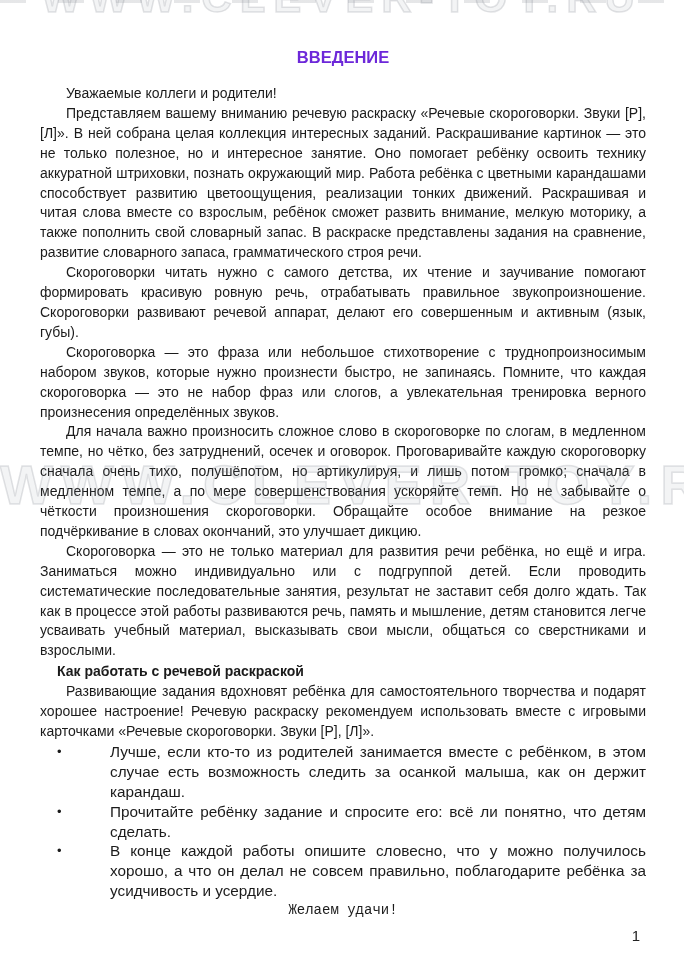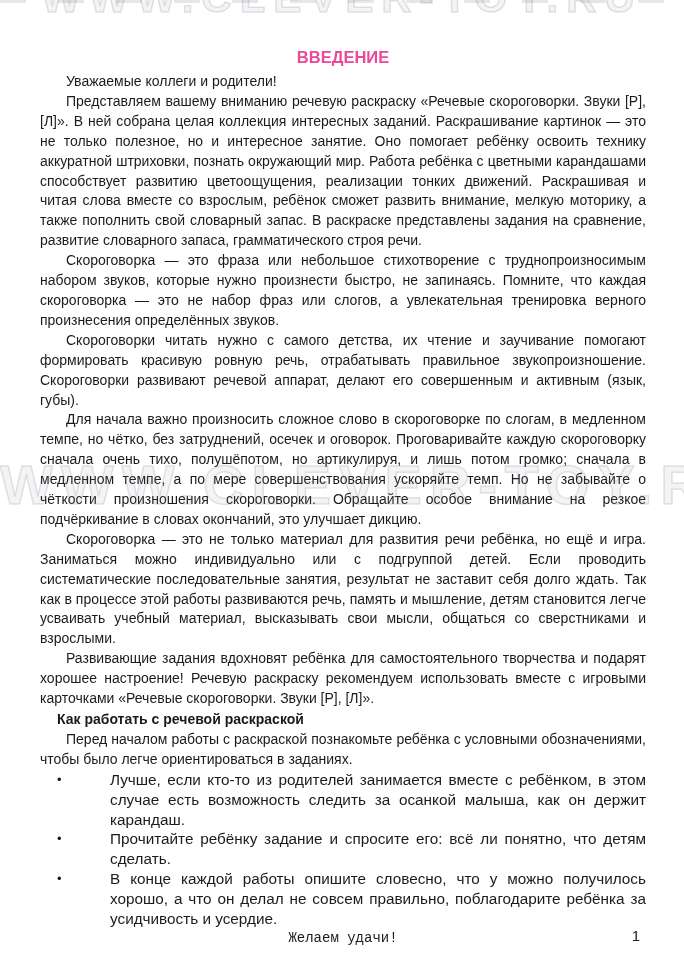--- a/index.html
+++ b/index.html
@@ -26,22 +26,22 @@
     position: absolute; left: 0; width: 100%;
     text-align: center; white-space: nowrap;
     font-weight: bold; letter-spacing: 8px;
     color: rgba(140,145,158,0.10);
     -webkit-text-stroke: 1.5px rgba(115,120,132,0.20);
     pointer-events: none; z-index: 3;
   }
   .wm-top { top: -26px; font-size: 42px; }
   .wm-mid { top: 452px; font-size: 56px; }
   .title {
-    margin: 0 0 5px 0; text-align: center;
-    font-size: 16.5px; font-weight: bold; color: #ec4899;
+    margin: 0 0 17px 0; text-align: center;
+    font-size: 16.5px; font-weight: bold; color: #6d28d9;
   }
   .para {
     margin: 0; text-align: justify;
     font-size: 14px; line-height: 19.9px;
     text-indent: 26px;
   }
   .salutation { text-align: left; }
   .subheading { font-weight: bold; text-indent: 17px; text-align: left; margin-top: 1px; }
   .bullets { margin: 0; }
   .bullet-item {
@@ -63,28 +63,27 @@
 <div class="page">
 
   <div class="top-artifact"></div>
   <div class="watermark wm-top">WWW.CLEVER-TOY.RU</div>
   <div class="watermark wm-mid">WWW.CLEVER-TOY.RU</div>
 
   <h1 class="title">ВВЕДЕНИЕ</h1>
 
   <p class="para salutation">Уважаемые коллеги и родители!</p>
   <p class="para">Представляем вашему вниманию речевую раскраску «Речевые скороговорки. Звуки [Р], [Л]». В ней собрана целая коллекция интересных заданий. Раскрашивание картинок — это не только полезное, но и интересное занятие. Оно помогает ребёнку освоить технику аккуратной штриховки, познать окружающий мир. Работа ребёнка с цветными карандашами способствует развитию цветоощущения, реализации тонких движений. Раскрашивая и читая слова вместе со взрослым, ребёнок сможет развить внимание, мелкую моторику, а также пополнить свой словарный запас. В раскраске представлены задания на сравнение, развитие словарного запаса, грамматического строя речи.</p>
+  <p class="para">Скороговорки читать нужно с самого детства, их чтение и заучивание помогают формировать красивую ровную речь, отрабатывать правильное звукопроизношение. Скороговорки развивают речевой аппарат, делают его совершенным и активным (язык, губы).</p>
   <p class="para">Скороговорка — это фраза или небольшое стихотворение с труднопроизносимым набором звуков, которые нужно произнести быстро, не запинаясь. Помните, что каждая скороговорка — это не набор фраз или слогов, а увлекательная тренировка верного произнесения определённых звуков.</p>
-  <p class="para">Скороговорки читать нужно с самого детства, их чтение и заучивание помогают формировать красивую ровную речь, отрабатывать правильное звукопроизношение. Скороговорки развивают речевой аппарат, делают его совершенным и активным (язык, губы).</p>
   <p class="para">Для начала важно произносить сложное слово в скороговорке по слогам, в медленном темпе, но чётко, без затруднений, осечек и оговорок. Проговаривайте каждую скороговорку сначала очень тихо, полушёпотом, но артикулируя, и лишь потом громко; сначала в медленном темпе, а по мере совершенствования ускоряйте темп. Но не забывайте о чёткости произношения скороговорки. Обращайте особое внимание на резкое подчёркивание в словах окончаний, это улучшает дикцию.</p>
   <p class="para">Скороговорка — это не только материал для развития речи ребёнка, но ещё и игра. Заниматься можно индивидуально или с подгруппой детей. Если проводить систематические последовательные занятия, результат не заставит себя долго ждать. Так как в процессе этой работы развиваются речь, память и мышление, детям становится легче усваивать учебный материал, высказывать свои мысли, общаться со сверстниками и взрослыми.</p>
+  <p class="para subheading">Как работать с речевой раскраской</p>
+
   <p class="para">Развивающие задания вдохновят ребёнка для самостоятельного творчества и подарят хорошее настроение! Речевую раскраску рекомендуем использовать вместе с игровыми карточками «Речевые скороговорки. Звуки [Р], [Л]».</p>
-
-  <p class="para subheading">Как работать с речевой раскраской</p>
-  <p class="para">Перед началом работы с раскраской познакомьте ребёнка с условными обозначениями, чтобы было легче ориентироваться в заданиях.</p>
 
   <div class="bullets">
     <div class="bullet-item">
       <span class="bullet-marker">•</span>
       <span class="bullet-text">Лучше, если кто-то из родителей занимается вместе с ребёнком, в этом случае есть возможность следить за осанкой малыша, как он держит карандаш.</span>
     </div>
     <div class="bullet-item">
       <span class="bullet-marker">•</span>
       <span class="bullet-text">Прочитайте ребёнку задание и спросите его: всё ли понятно, что детям сделать.</span>
     </div>

